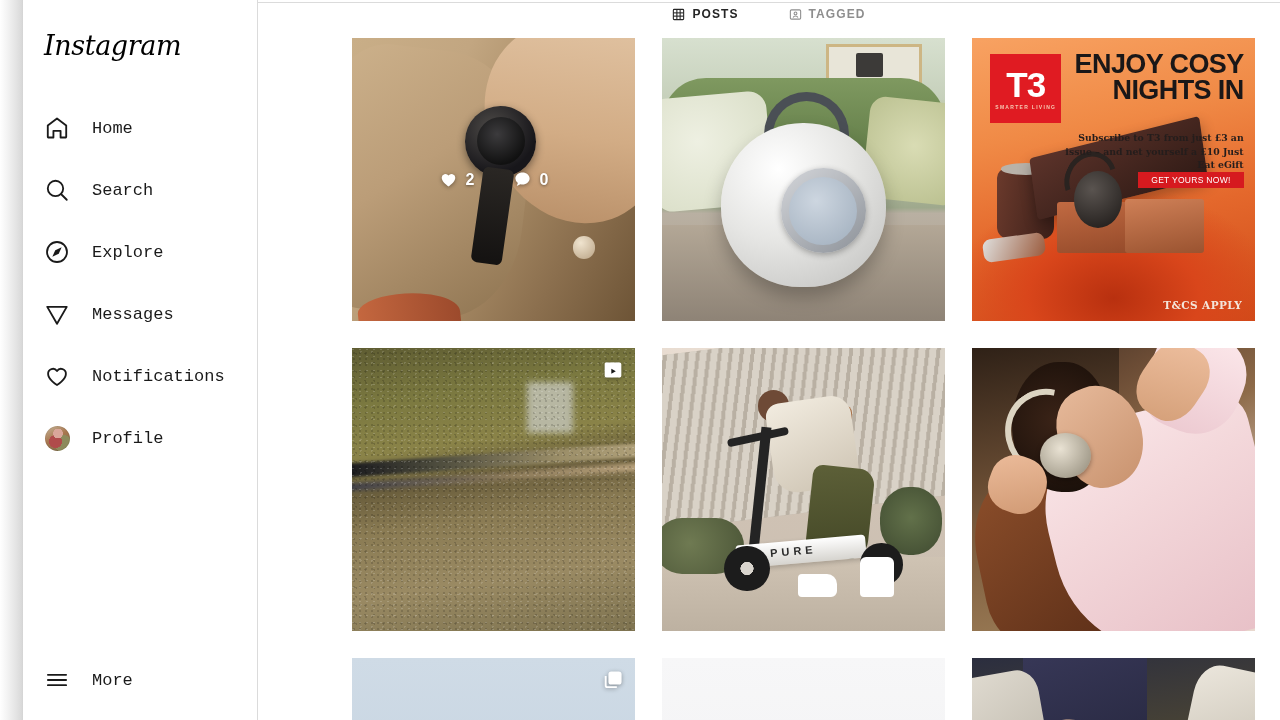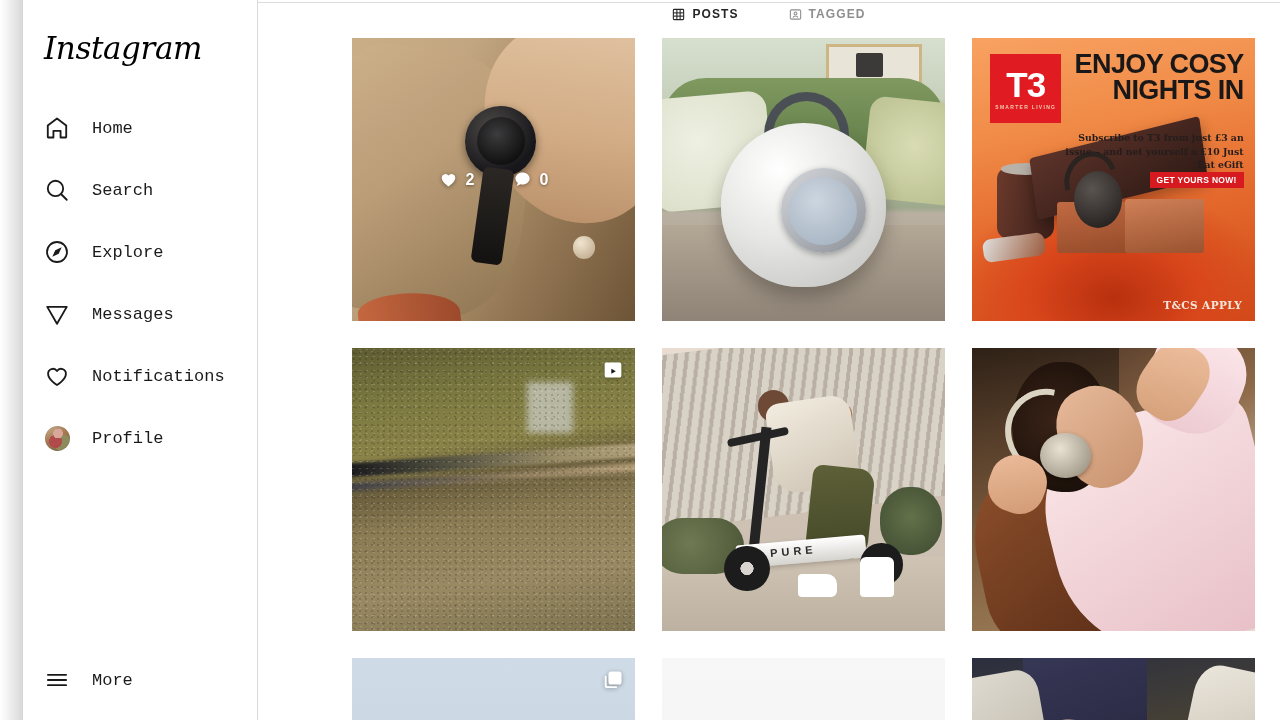--- a/index.html
+++ b/index.html
@@ -15,21 +15,21 @@
   }
 
   
   .sidebar{
     position:absolute; left:23px; top:0; width:235px; height:720px;
     background:#ffffff; border-right:1px solid #dbdbdb;
   }
   .brand{
     position:absolute; left:21px; top:30px; height:42px;
     font-family:"DejaVu Serif", serif; font-style:italic; font-weight:400;
-    font-size:31px; color:#000; letter-spacing:-0.4px; white-space:nowrap;
+    font-size:27px; color:#000; letter-spacing:-0.4px; white-space:nowrap;
   }
   .nav{ position:absolute; left:0; top:104px; width:235px; }
   .nav-item{
     display:flex; align-items:center; height:48px; padding-left:21px;
     margin-bottom:14px; cursor:pointer; border-radius:8px;
     width:214px;
     font-family:Liberation Mono, monospace;
   }
   .nav-ico{ width:26px; height:26px; flex:0 0 26px; display:block; }
   .nav-ico svg{ display:block; width:26px; height:26px; }
@@ -186,21 +186,21 @@
     line-height:0.96; letter-spacing:-0.6px;
     font-family:"Liberation Sans", sans-serif;
   }
   .t3-sub{
     position:absolute; left:32%; top:33%; width:64%; text-align:right;
     color:#241d1c; font-size:9.3px; line-height:1.42; font-weight:700;
     font-family:"DejaVu Serif", serif;
   }
   .t3-cta{
     position:absolute; right:4%; top:47.5%; background:#d61a1f; color:#fff;
-    font-size:8.5px; font-weight:700; padding:3px 7px; letter-spacing:.3px;
+    font-size:8.5px; font-weight:400; padding:3px 13px; letter-spacing:.3px;
   }
   .t3-tcs{
     position:absolute; right:4.5%; bottom:3.5%; color:#f4e6da;
     font-size:10.5px; font-weight:700; letter-spacing:.4px;
     font-family:"DejaVu Serif", serif;
   }
   .t3-soundbar{
     position:absolute; left:21%; top:35%; width:62%; height:22%;
     background:linear-gradient(160deg,#5c332a,#2f1a15);
     transform:rotate(-14deg) skewX(-6deg); border-radius:4px;

